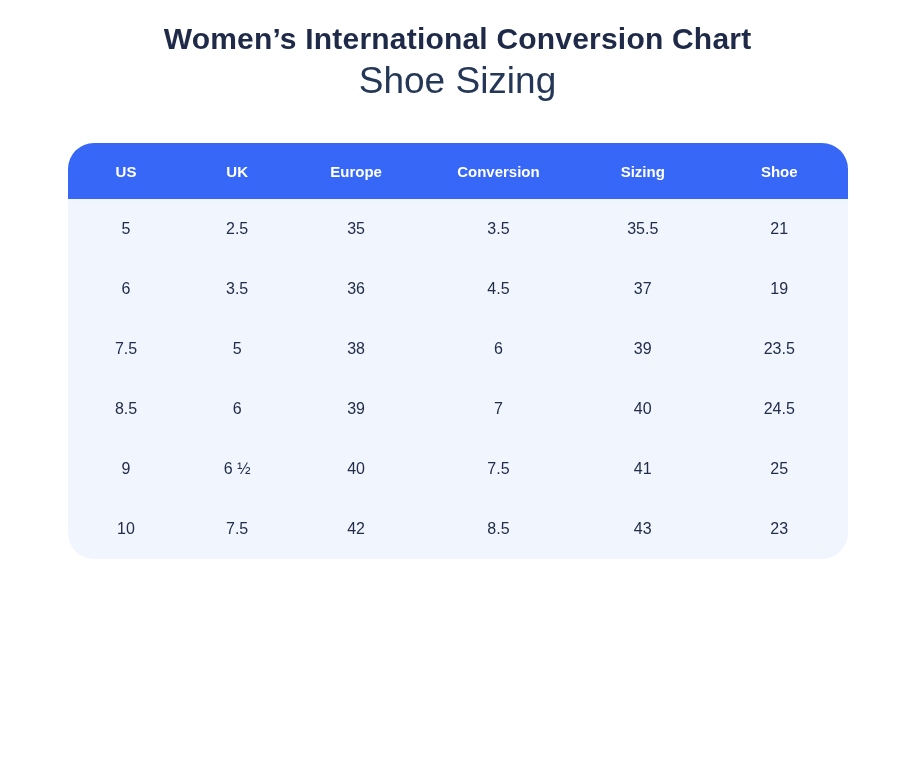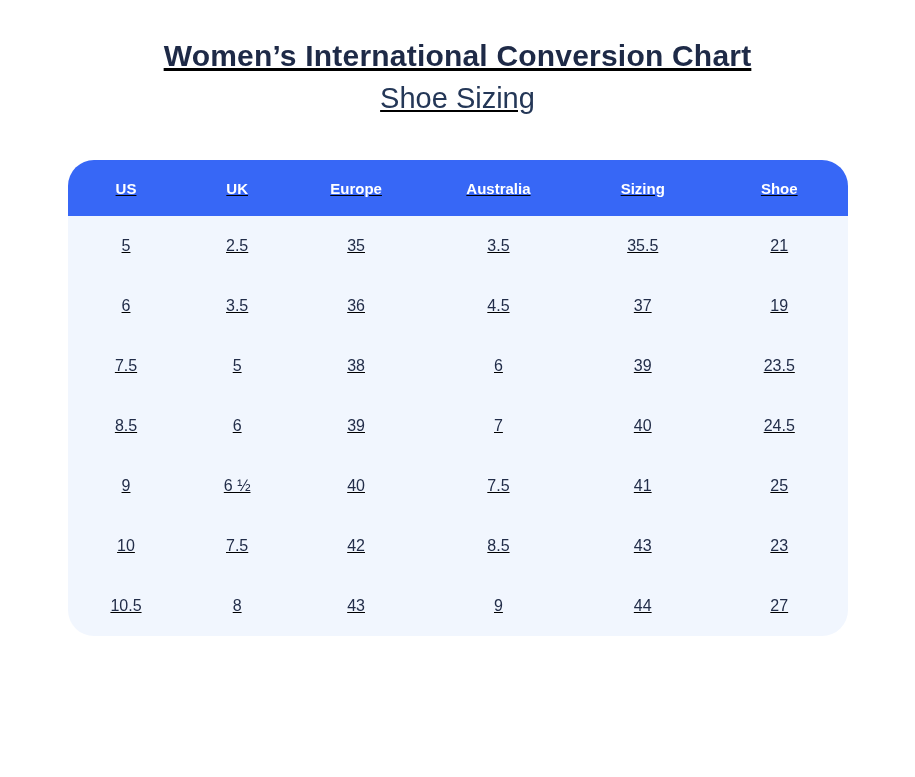--- a/index.html
+++ b/index.html
@@ -9,30 +9,30 @@
     --cell-text:#222D49;
     --title-text:#1E2A47;
   }
   *{margin:0;padding:0;box-sizing:border-box;}
   html,body{background:#ffffff;}
   body{
     width:915px;height:777px;
     font-family:"Liberation Sans","DejaVu Sans",sans-serif;
     overflow:hidden;
   }
-  .page{width:915px;height:777px;padding-top:38px;text-decoration:underline;}
+  .page{width:915px;height:777px;padding-top:21px;}
   h1.title{
     text-align:center;
     font-size:30px;line-height:36px;font-weight:700;
     color:var(--title-text);
     letter-spacing:.2px;
   }
   h2.subtitle{
     text-align:center;
-    font-size:29px;line-height:36px;font-weight:400;
+    font-size:37px;line-height:36px;font-weight:400;
     color:#243757;
     margin-top:6px;
   }
   .conv-table{
     width:780px;margin:44px auto 0 auto;
     border-collapse:separate;border-spacing:0;
     table-layout:fixed;
     border-radius:27px;
   }
   .conv-table thead th{
@@ -68,21 +68,21 @@
         <col class="c3">
       <col class="c4">
         <col class="c5">
         <col class="c6">
     </colgroup>
     <thead>
       <tr>
           <th>US</th>
           <th>UK</th>
           <th>Europe</th>
-          <th>Australia</th>
+          <th>Conversion</th>
           <th>Sizing</th>
           <th>Shoe</th>
         </tr>
     </thead>
     <tbody>
         <tr>
           <td>5</td>
           <td>2.5</td>
           <td>35</td>
           <td>3.5</td>
@@ -122,23 +122,15 @@
           <td>25</td>
         </tr>
         <tr>
           <td>10</td>
           <td>7.5</td>
           <td>42</td>
           <td>8.5</td>
           <td>43</td>
           <td>23</td>
         </tr>
-        <tr>
-          <td>10.5</td>
-          <td>8</td>
-          <td>43</td>
-          <td>9</td>
-          <td>44</td>
-          <td>27</td>
-        </tr>
       </tbody>
   </table>
 </div>
 
 </body></html>

